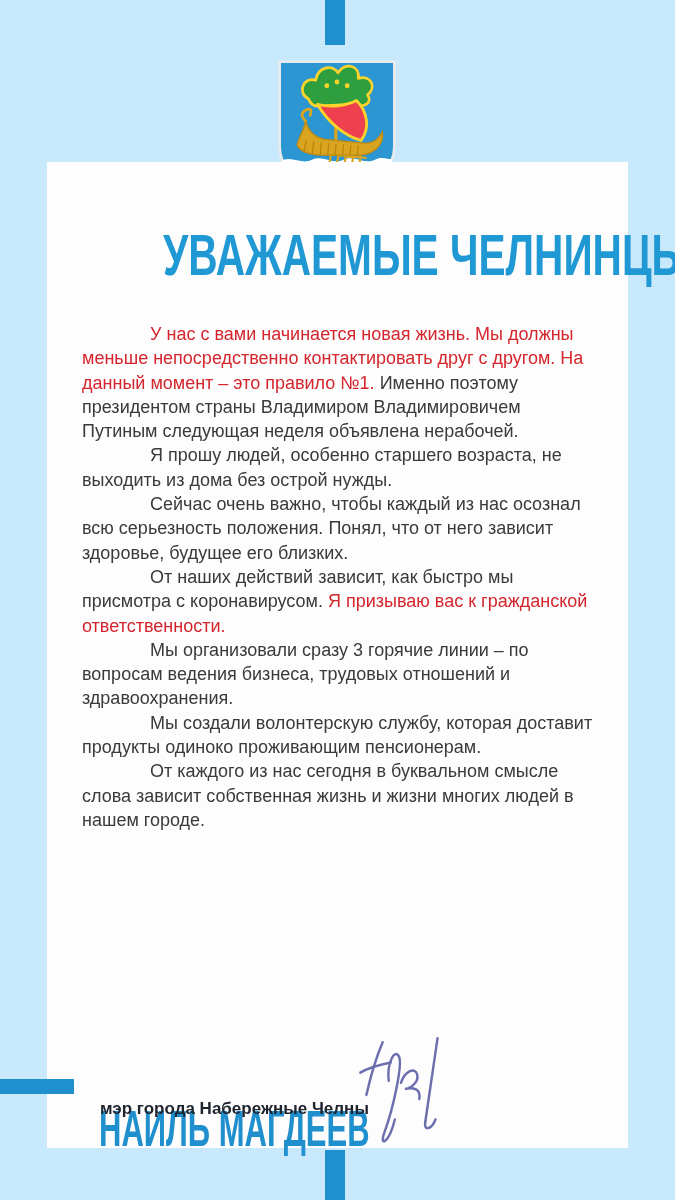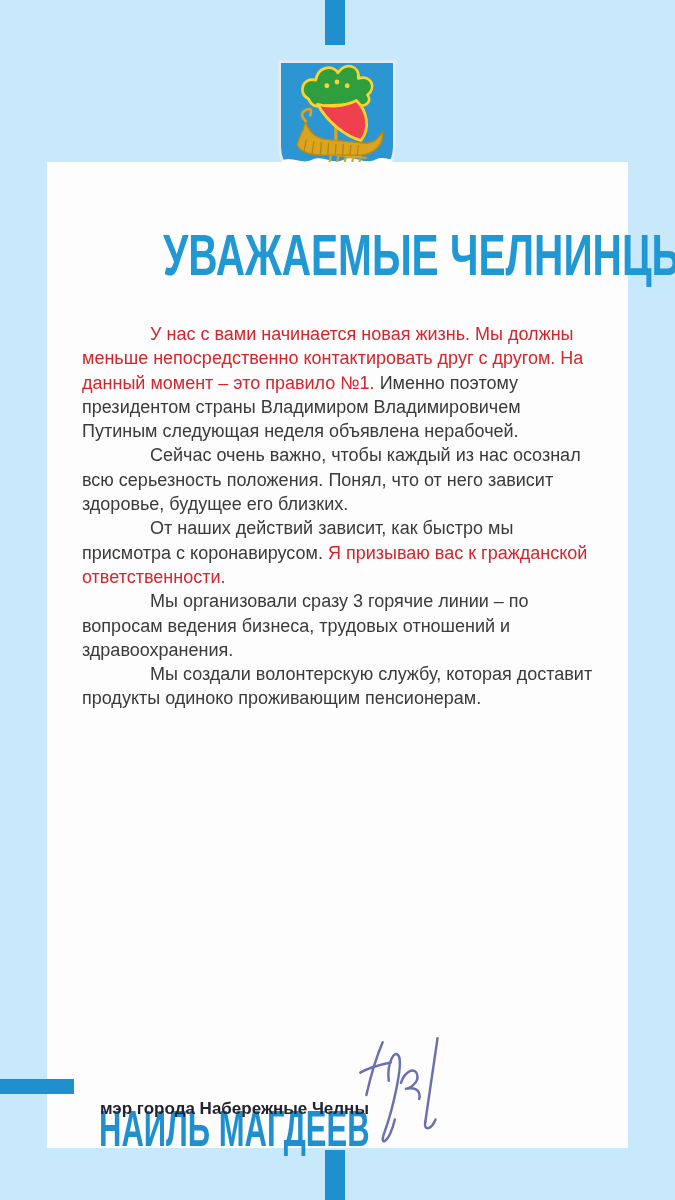--- a/index.html
+++ b/index.html
@@ -77,24 +77,26 @@
       <path d="M33 68 q-8 -8 1 -12 q7 -3 4 6" fill="none" stroke="#d9a520" stroke-width="3" stroke-linecap="round"></path>
     </g>
   </svg>
 
   <div class="card">
     <div class="headline">
       <span>УВАЖАЕМЫЕ ЧЕЛНИНЦЫ!</span>
     </div>
     <div class="letter">
         <p><span class="red-bold">У нас с вами начинается новая жизнь. Мы должны меньше непосредственно контактировать друг с другом. На данный момент – это правило №1.</span><span class="normal"> Именно поэтому президентом страны Владимиром Владимировичем Путиным следующая неделя объявлена нерабочей.</span></p>
+        <p><span class="normal">Я прошу людей, особенно старшего возраста, не выходить из дома без острой нужды.</span></p>
         <p><span class="normal">Сейчас очень важно, чтобы каждый из нас осознал всю серьезность положения. Понял, что от него зависит здоровье, будущее его близких.</span></p>
         <p><span class="normal">От наших действий зависит, как быстро мы присмотра с коронавирусом. </span><span class="red-bold">Я призываю вас к гражданской ответственности.</span></p>
         <p><span class="normal">Мы организовали сразу 3 горячие линии – по вопросам ведения бизнеса, трудовых отношений и здравоохранения.</span></p>
         <p><span class="normal">Мы создали волонтерскую службу, которая доставит продукты одиноко проживающим пенсионерам.</span></p>
+        <p><span class="normal">От каждого из нас сегодня в буквальном смысле слова зависит собственная жизнь и жизни многих людей в нашем городе.</span></p>
       </div>
   </div>
 
   <div class="accent-bar"></div>
 
   <div class="mayor-name">
     <span>НАИЛЬ МАГДЕЕВ</span>
   </div>
   <div class="mayor-title">мэр города Набережные Челны</div>
 

